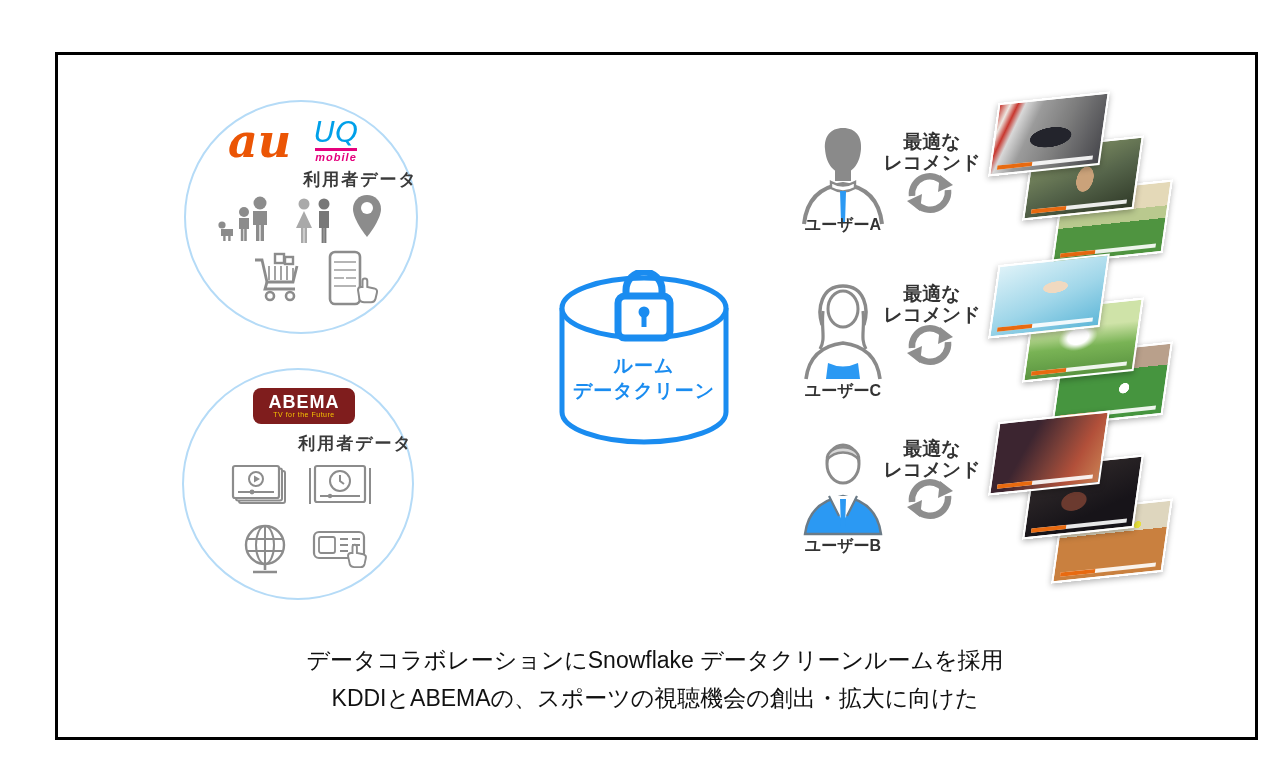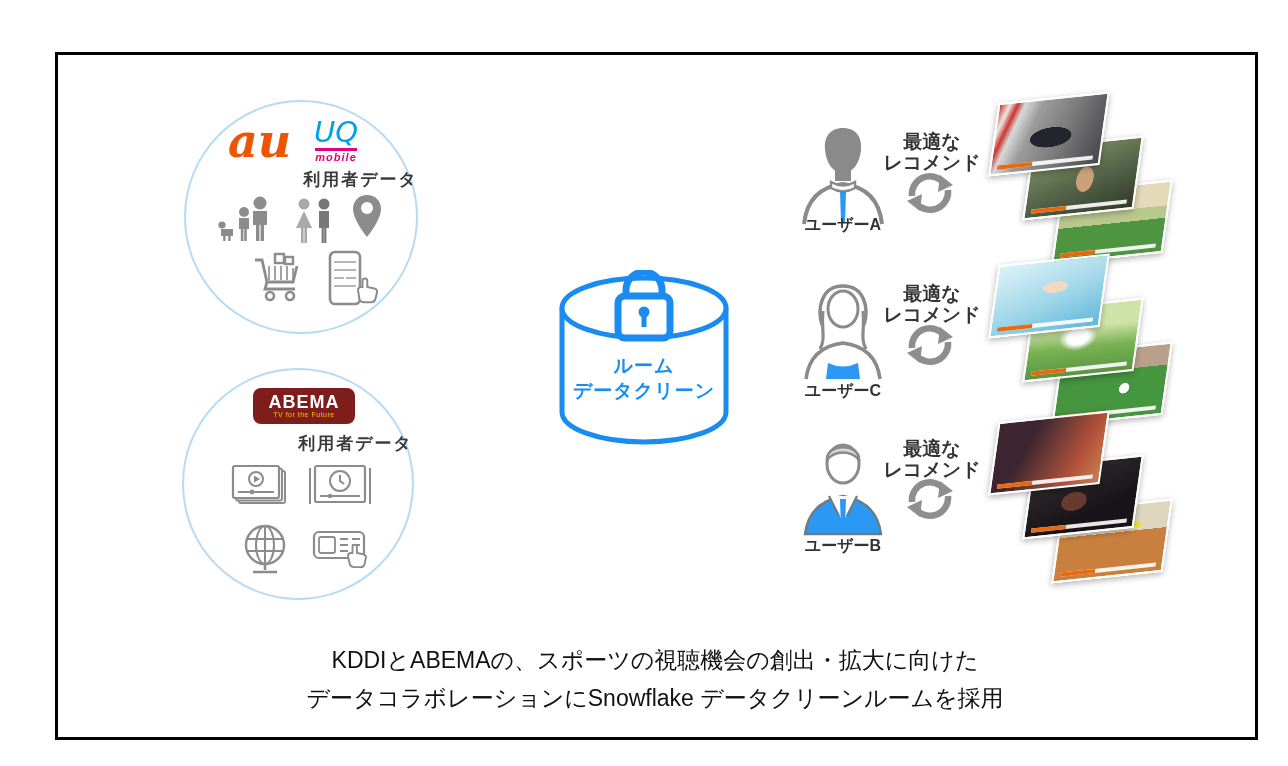--- a/index.html
+++ b/index.html
@@ -312,15 +312,15 @@
       </div>
     </div>
   <div class="thumb t1 t-track">
       <div class="bar">
         <div class="fill"></div>
       </div>
     </div>
 </div>
 
 <div class="abs caption">
+  <div>データコラボレーションにSnowflake データクリーンルームを採用</div>
   <div>KDDIとABEMAの、スポーツの視聴機会の創出・拡大に向けた</div>
-  <div>データコラボレーションにSnowflake データクリーンルームを採用</div>
 </div>
 
 </body></html>

